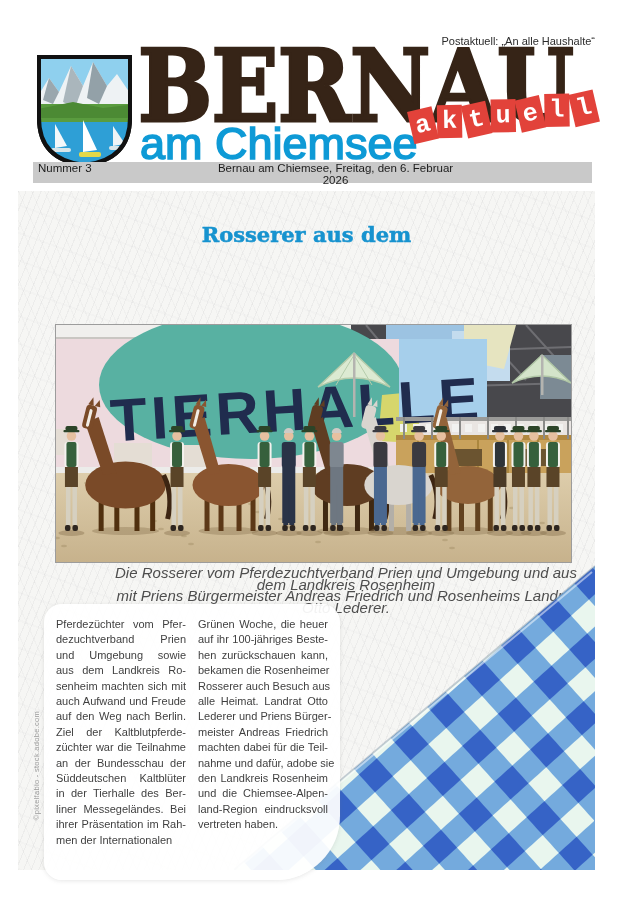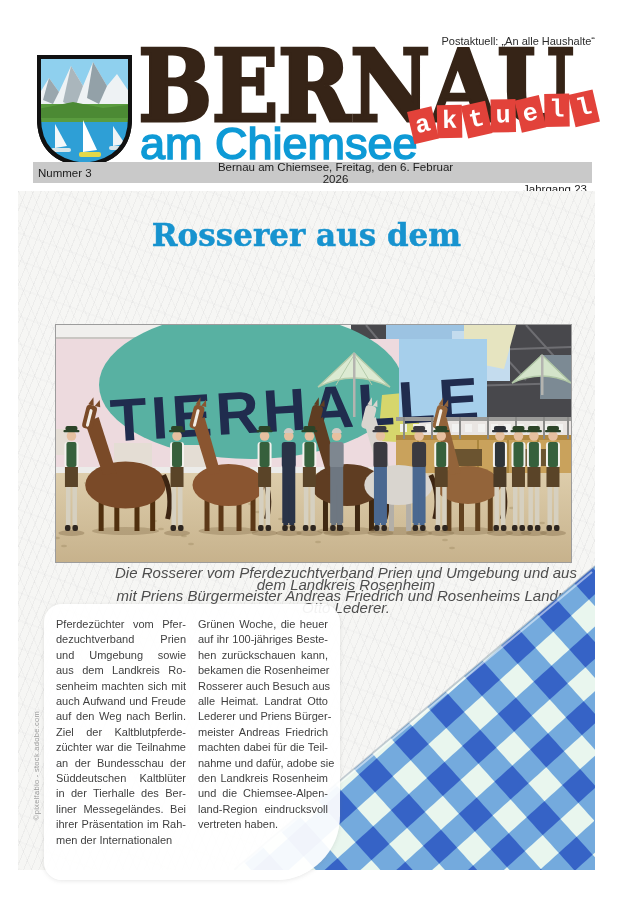--- a/index.html
+++ b/index.html
@@ -16,34 +16,34 @@
     color:#0e9ad6;-webkit-text-stroke:1.6px #0e9ad6;letter-spacing:0;white-space:nowrap;}
   .aktuell{position:absolute;left:412px;top:109px;display:flex;gap:2px;transform:rotate(-6deg);
     transform-origin:left bottom;}
   .aktuell .tile{width:25px;height:33px;background:#e2423a;display:flex;align-items:center;
     justify-content:center;color:#fff;font-family:"Liberation Mono",monospace;font-weight:bold;
     font-size:25px;}
   .aktuell .tile:nth-child(odd){transform:rotate(-7deg) translateY(1px);}
   .aktuell .tile:nth-child(even){transform:rotate(5deg);}
 
   .dateline{position:absolute;left:33px;top:162px;width:559px;height:21px;background:#c9c9c9;
-    display:flex;align-items:center;font-size:11.5px;color:#1c1c1c;padding:0 5px;box-sizing:border-box;}
+    display:flex;font-size:11.5px;color:#1c1c1c;padding:0 5px;box-sizing:border-box;}
   .dateline .dl-left{flex:1;text-align:left;}
   .dateline .dl-center{flex:2;text-align:center;margin-left:46px;}
   .dateline .dl-right{flex:1;text-align:right;margin-top:32px;}
 
   
   .content{position:absolute;left:18px;top:191px;width:577px;height:679px;background-color:#f6f6f4;
     background-image:
       repeating-linear-gradient(112deg, rgba(150,150,155,.10) 0 1px, transparent 1px 7px),
       repeating-linear-gradient(66deg,  rgba(165,165,170,.07) 0 1px, transparent 1px 12px),
       repeating-linear-gradient(20deg,  rgba(190,190,195,.06) 0 2px, transparent 2px 26px);}
 
   .headline{padding-top:25px;text-align:center;font-family:"DejaVu Serif",serif;font-weight:bold;
-    font-size:31px;line-height:38px;color:#1793cf;-webkit-text-stroke:.5px #1793cf;}
+    font-size:21px;line-height:38px;color:#1793cf;-webkit-text-stroke:.5px #1793cf;}
 
   .photo{position:absolute;left:37px;top:133px;width:515px;height:237px;border:1px solid #9c9c9c;
     background:#e9e5e2;}
   .photo svg{display:block;}
 
   .caption{position:absolute;top:376px;right:14px;width:470px;text-align:center;font-style:italic;
     font-size:15px;line-height:11.5px;color:#4d4d4d;}
 
   .fabric{position:absolute;left:216px;top:373px;width:361px;height:306px;}
 

